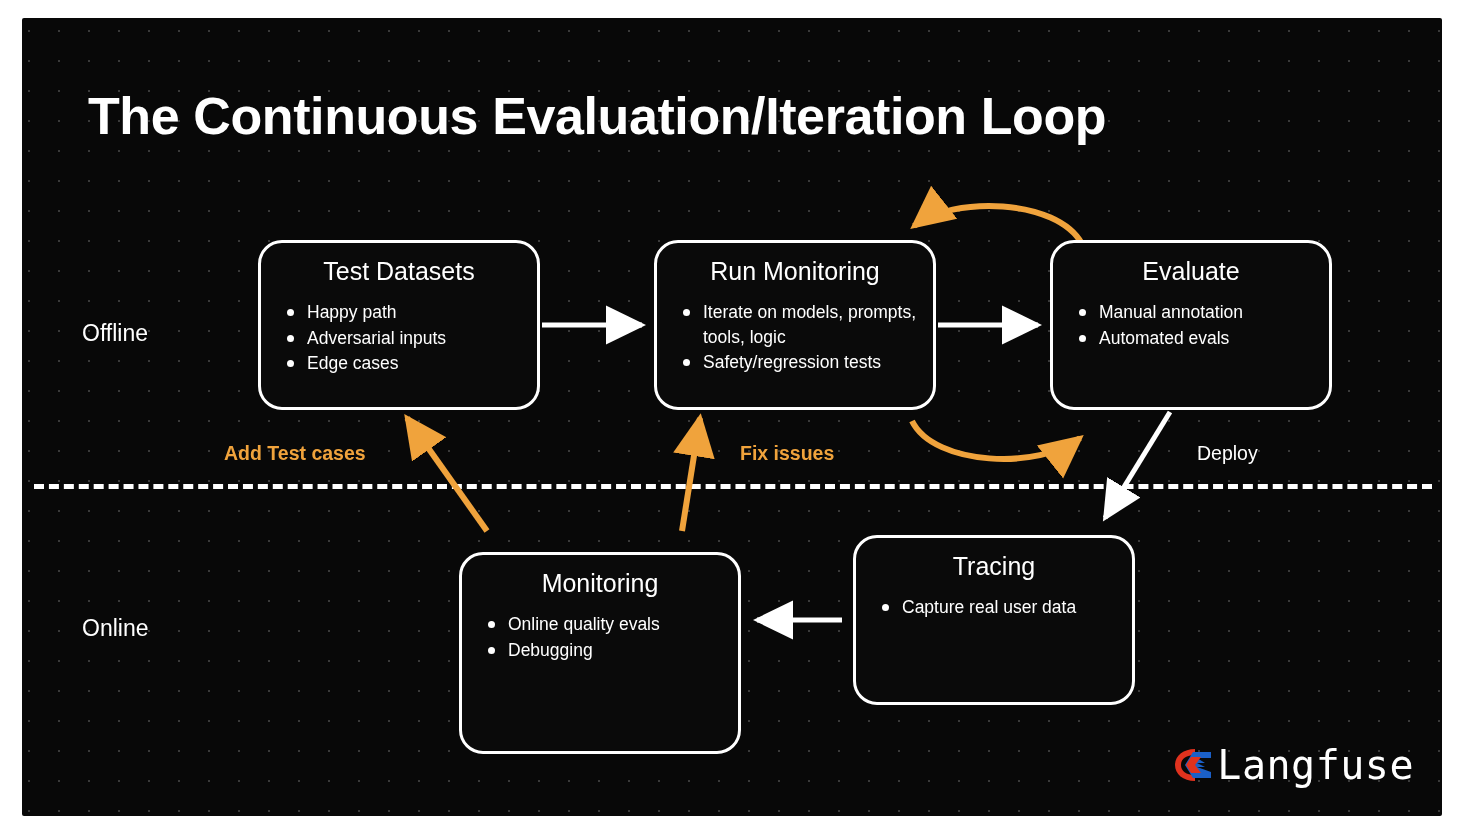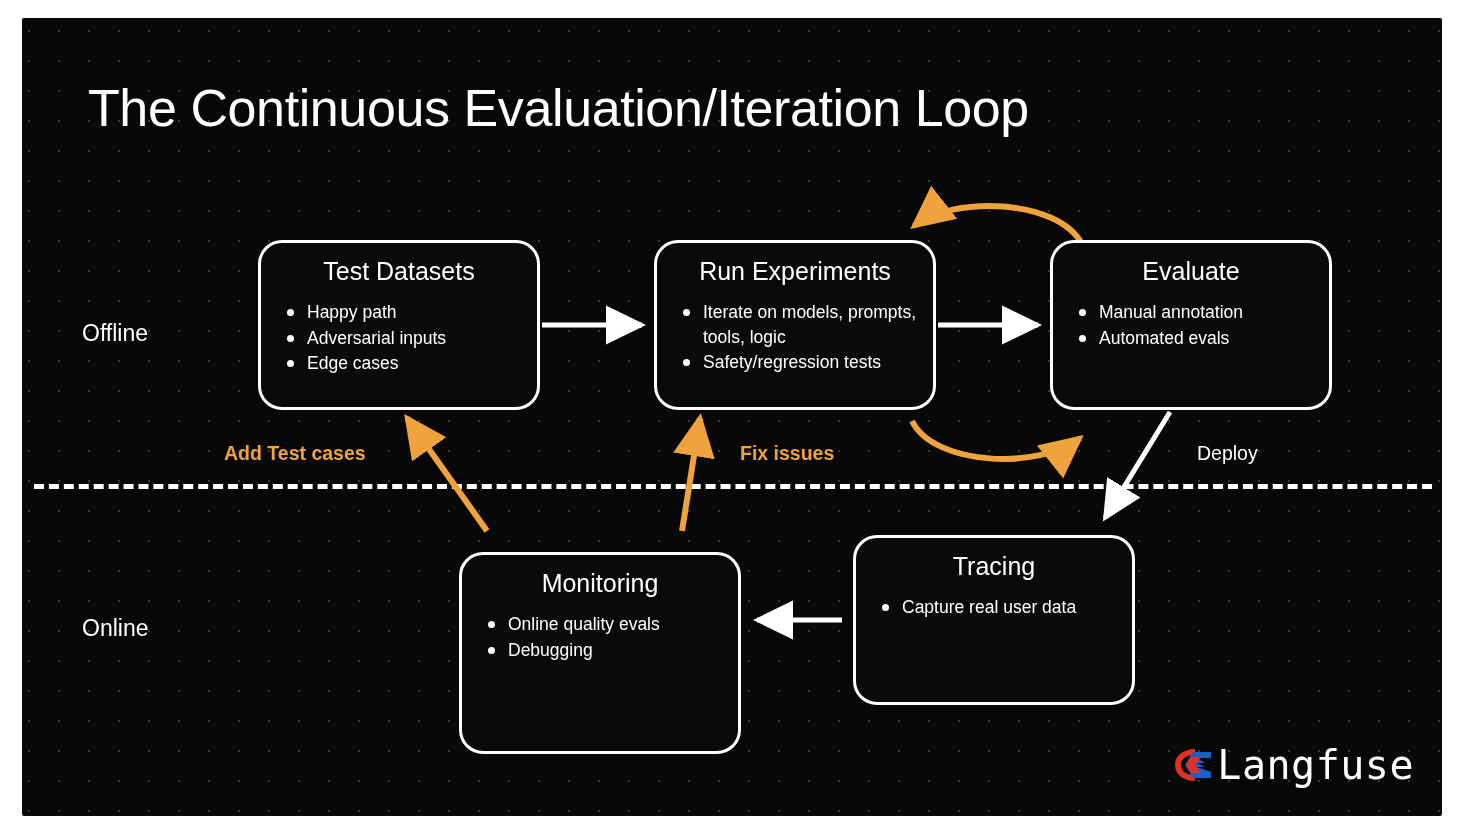--- a/index.html
+++ b/index.html
@@ -31,23 +31,23 @@
     background-size: 30px 30px;
     background-position: 6px 12px;
     border-radius: 2px;
     overflow: hidden;
   }
 
   
   #title {
     position: absolute;
     left: 66px;
-    top: 60px;
+    top: 68px;
     font-size: 52px;
-    font-weight: 400;
+    font-weight: 700;
     color: #ffffff;
     letter-spacing: -0.4px;
     white-space: nowrap;
   }
 
   
   .lane-label {
     position: absolute;
     font-size: 23px;
     color: #ffffff;
@@ -199,21 +199,21 @@
     <div class="node" id="node-test-datasets">
       <div class="node-title">Test Datasets</div>
       <ul class="node-list">
         <li>Happy path</li>
         <li>Adversarial inputs</li>
         <li>Edge cases</li>
       </ul>
     </div>
 
     <div class="node" id="node-run-experiments">
-      <div class="node-title">Run Experiments</div>
+      <div class="node-title">Run Monitoring</div>
       <ul class="node-list">
         <li>Iterate on models, prompts, tools, logic</li>
         <li>Safety/regression tests</li>
       </ul>
     </div>
 
     <div class="node" id="node-evaluate">
       <div class="node-title">Evaluate</div>
       <ul class="node-list">
         <li>Manual annotation</li>

